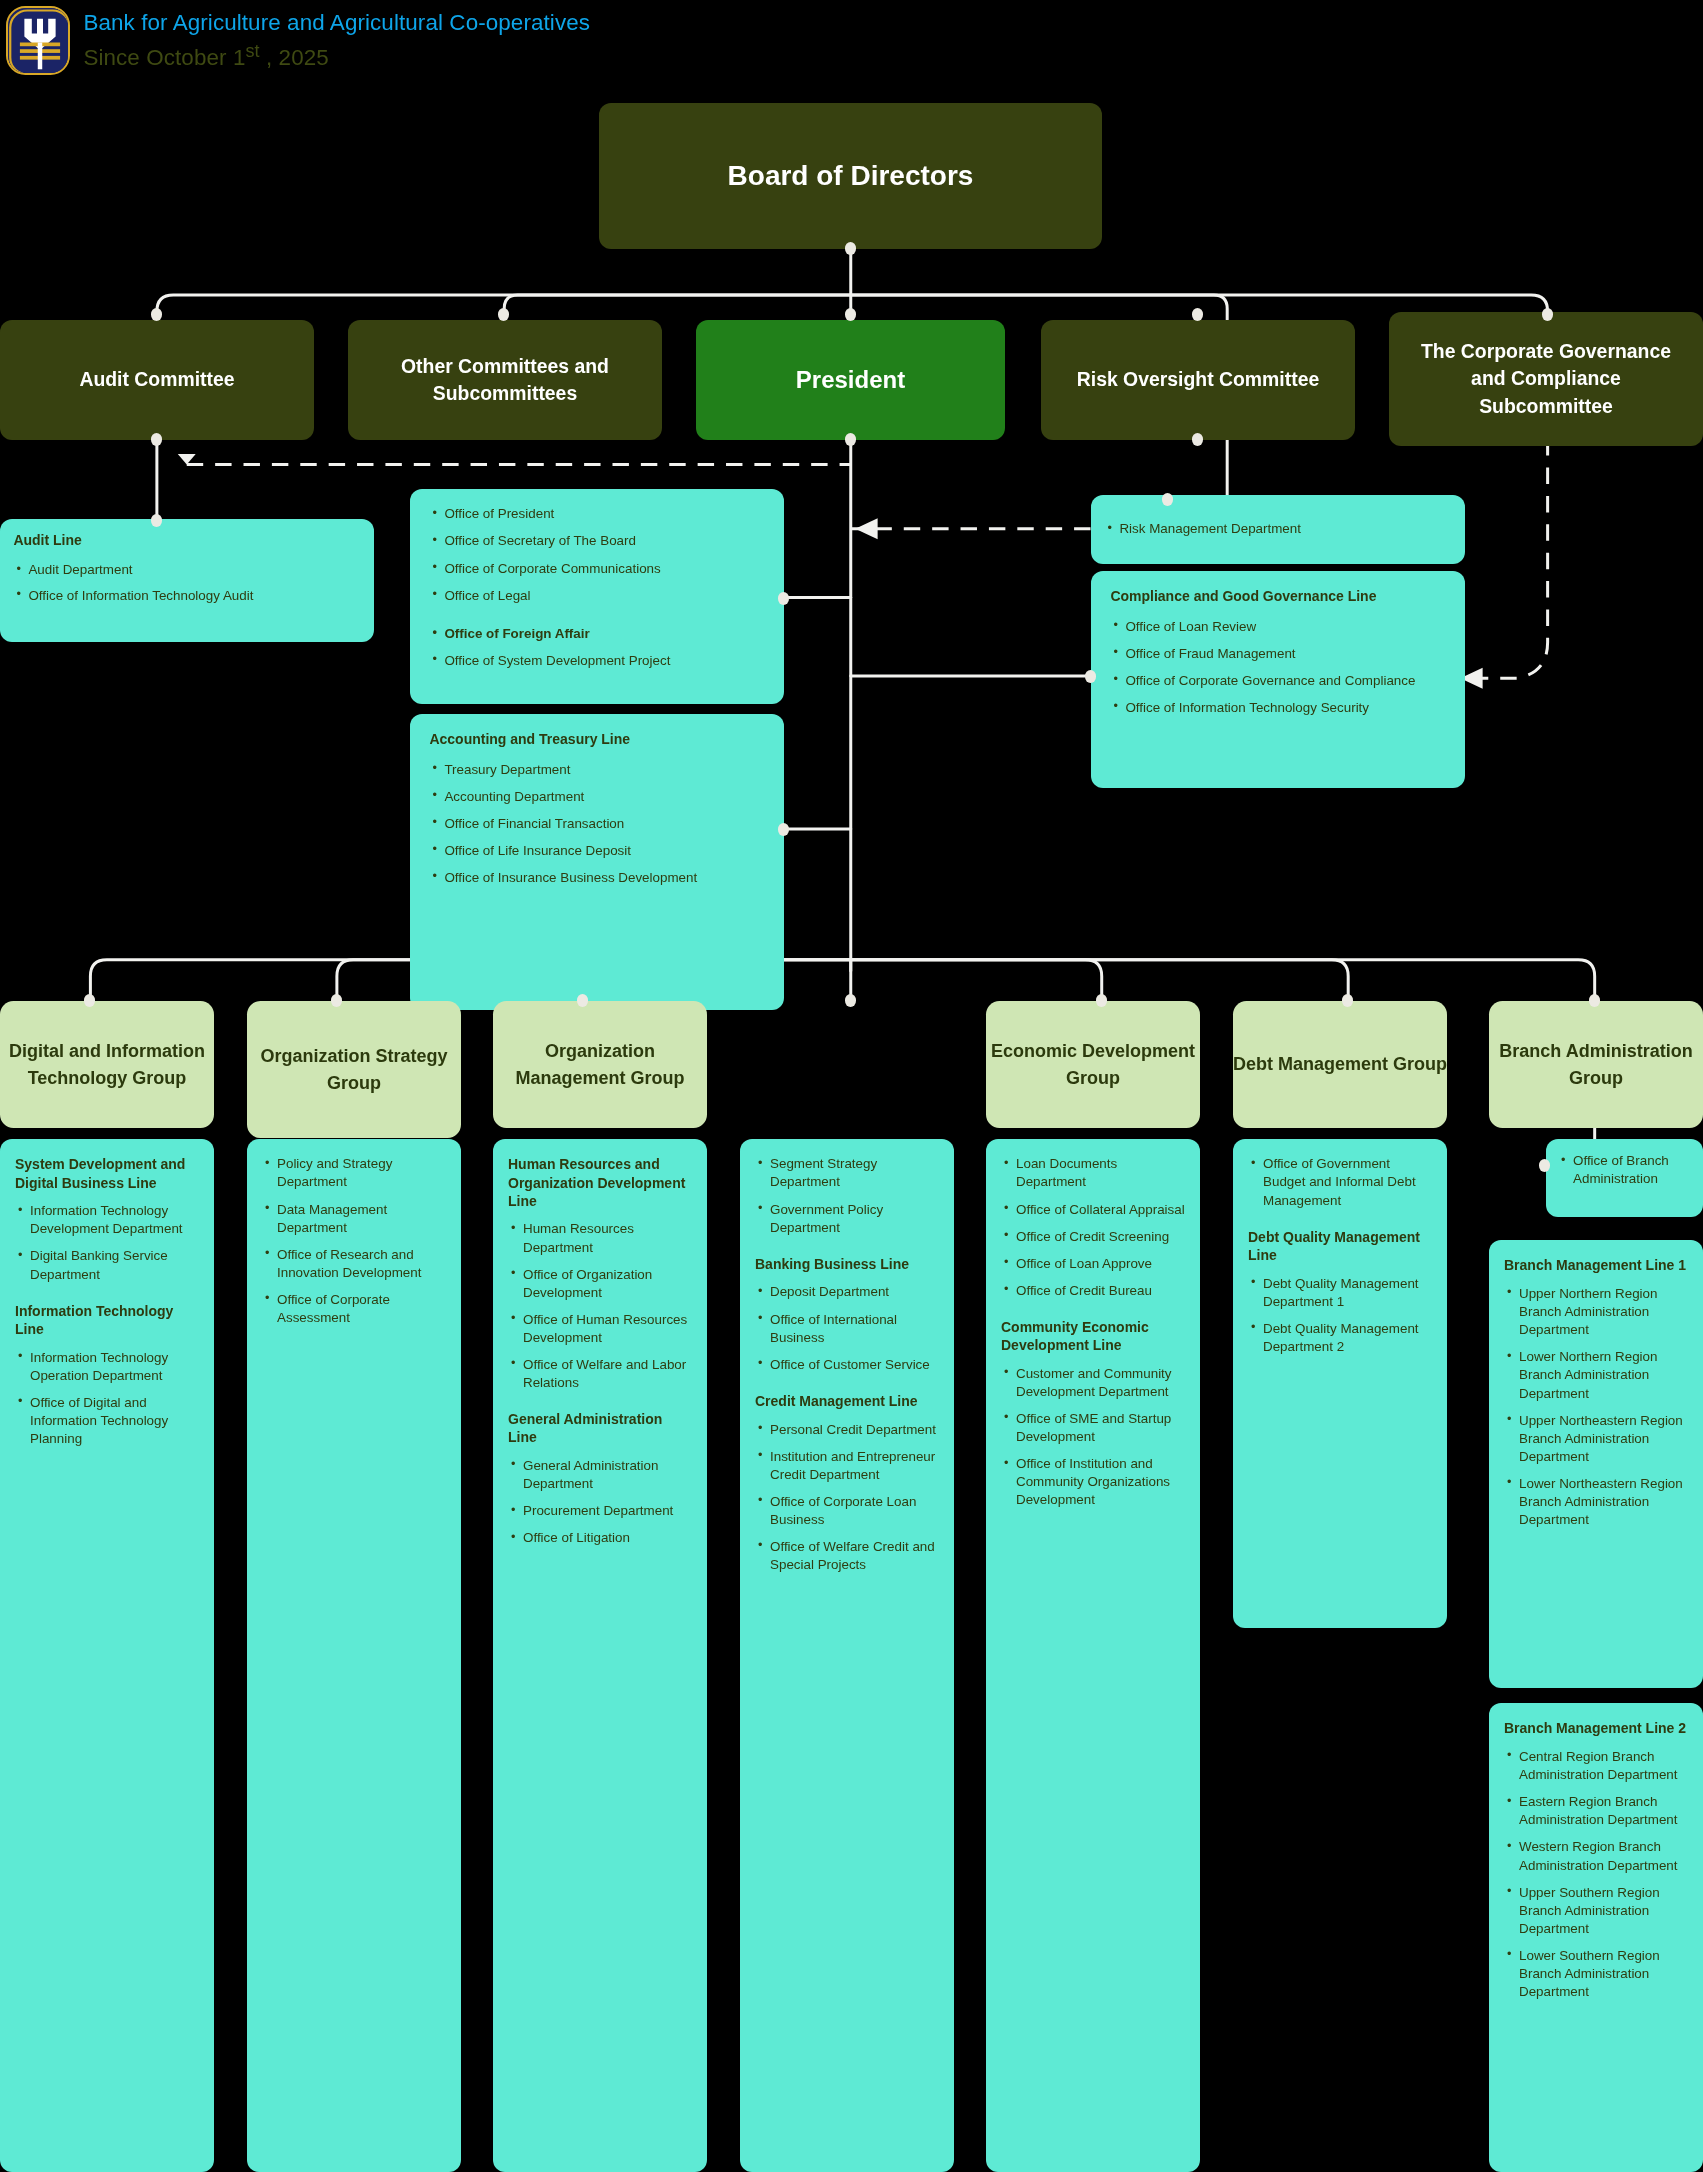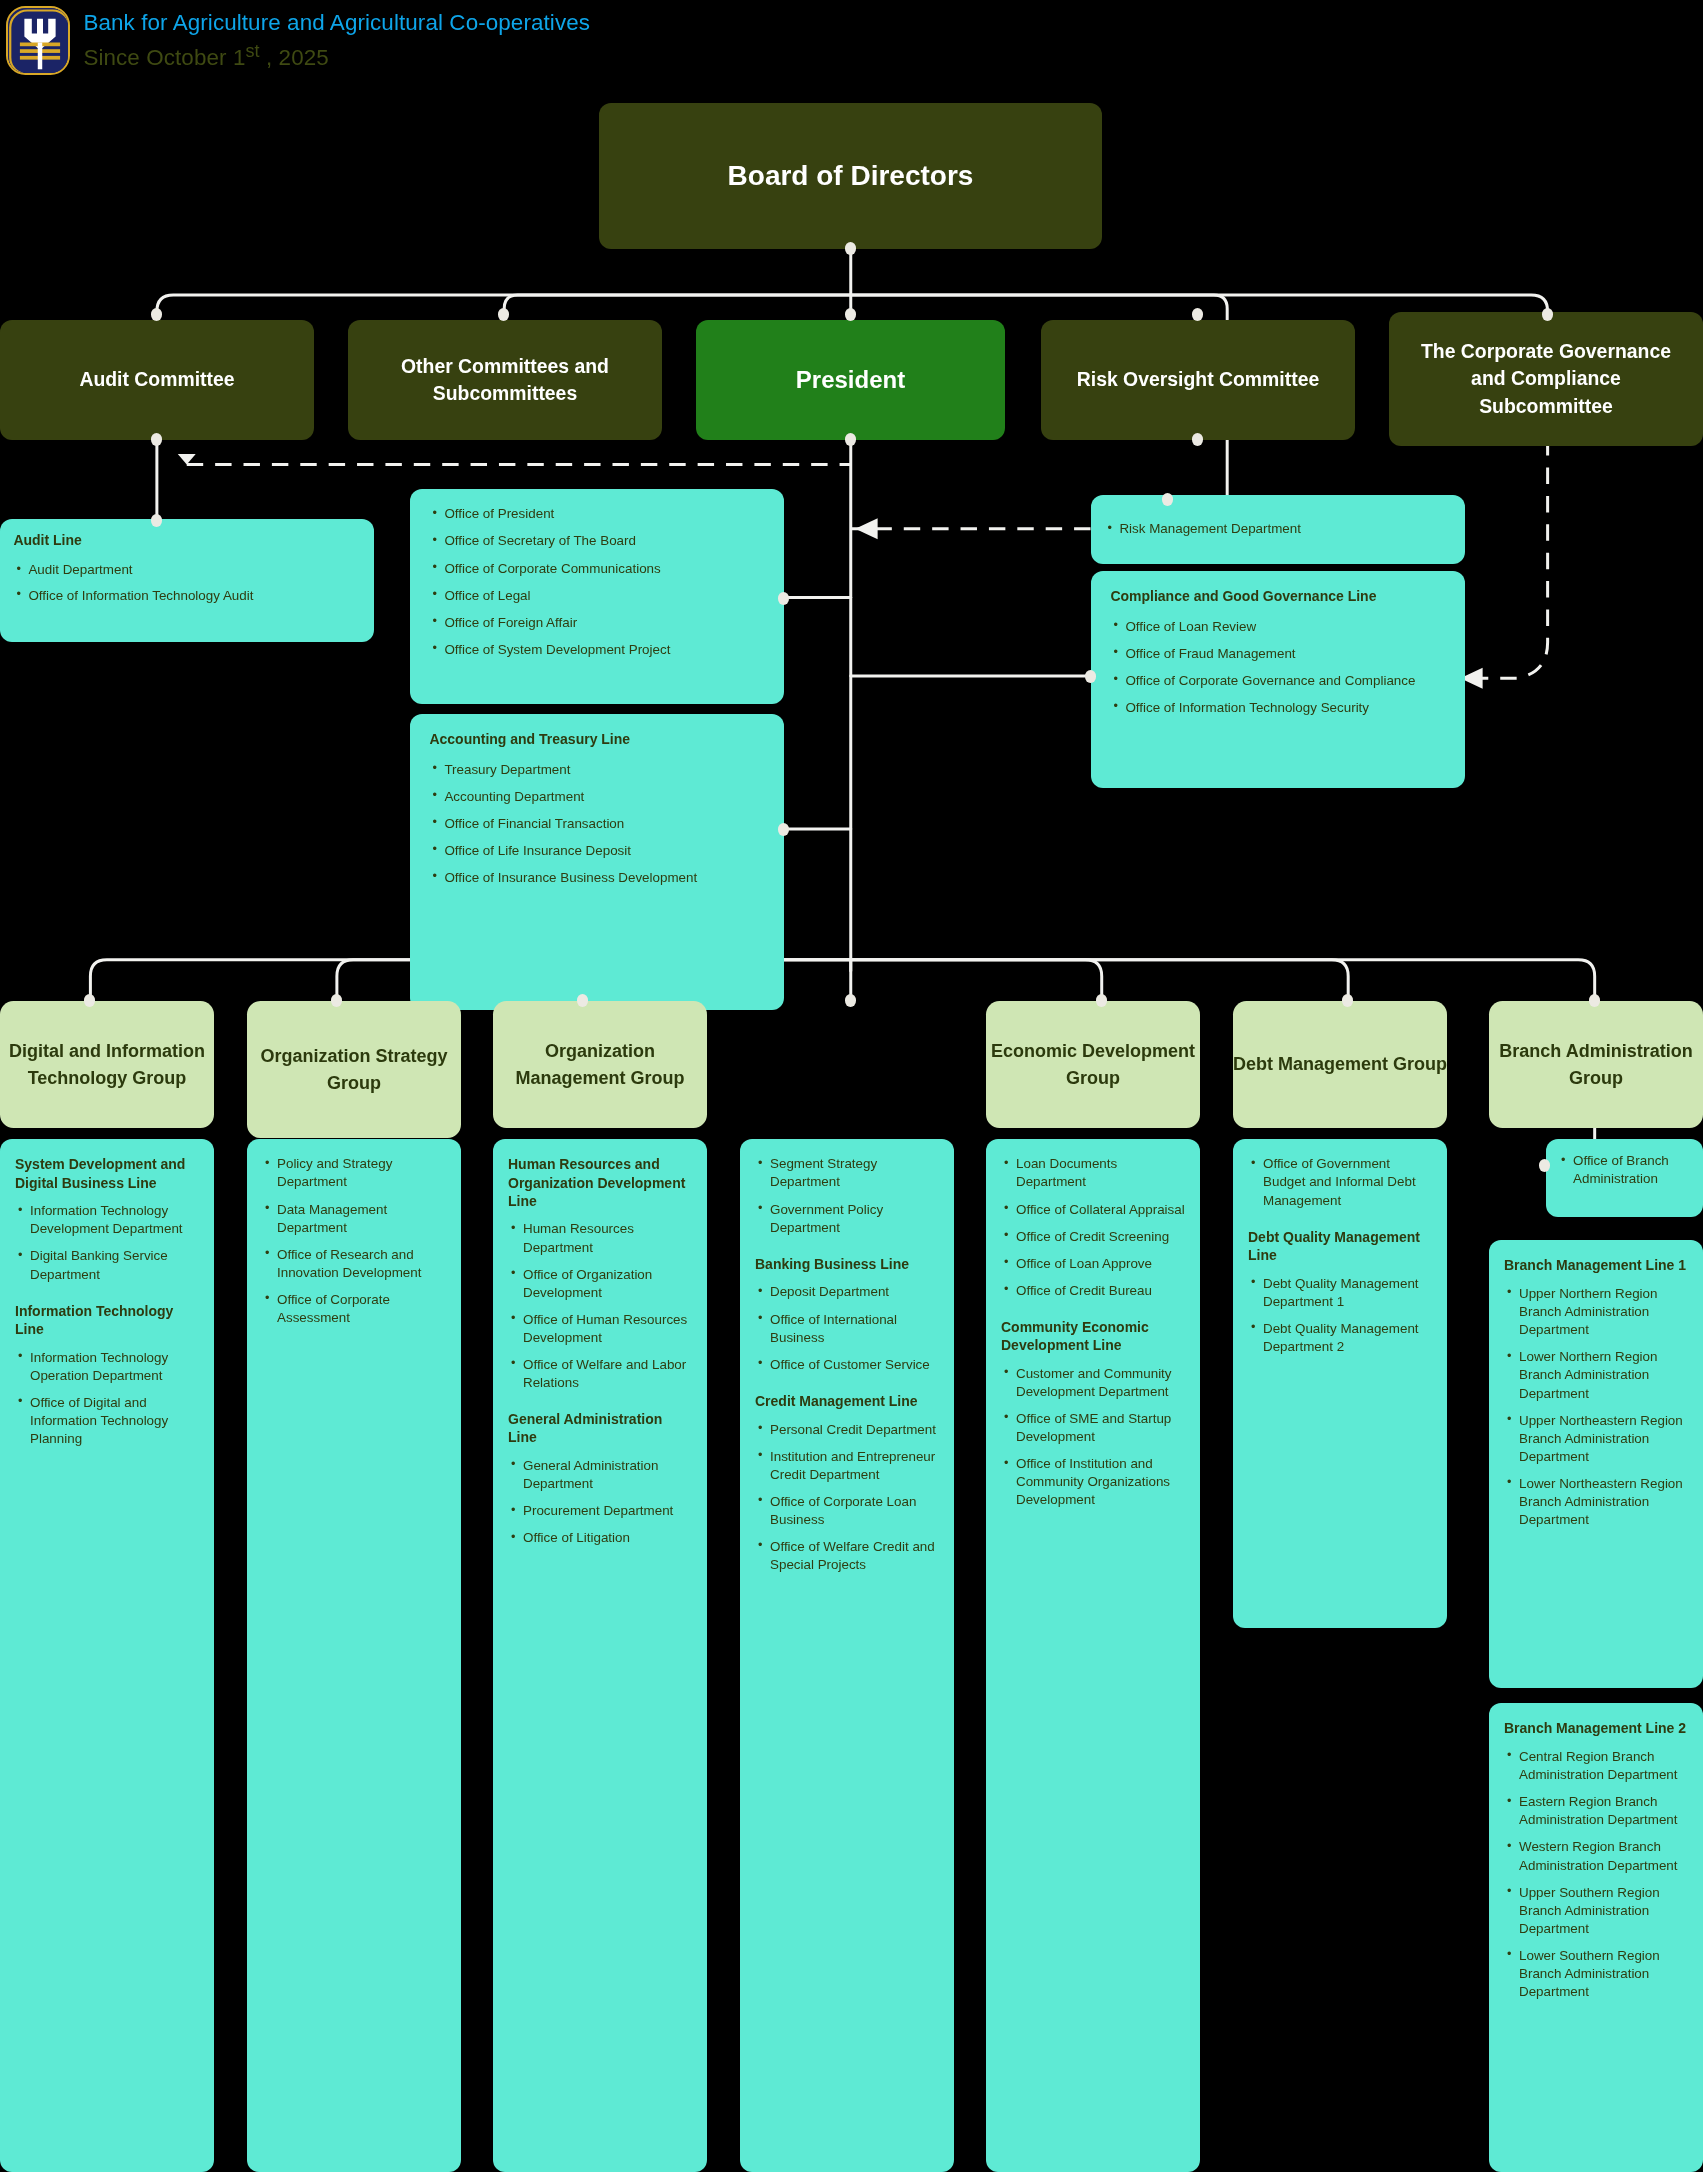--- a/index.html
+++ b/index.html
@@ -181,21 +181,21 @@
       <li style="margin-top:7.5px;">Office of Information Technology Audit</li>
     </ul>
   </div>
 
   <div class="light-box box-pad" style="left:410px; top:489px; width:374px; height:215px; padding:16.4px 19.4px;">
     <ul class="items">
       <li>Office of President</li>
       <li style="margin-top:9px;">Office of Secretary of The Board</li>
       <li style="margin-top:9px;">Office of Corporate Communications</li>
       <li style="margin-top:9px;">Office of Legal</li>
-      <li style="margin-top:9px;">Office of Foreign Affair</li>
+      <li style="margin-top:20px;font-weight:bold;">Office of Foreign Affair</li>
       <li style="margin-top:9px;">Office of System Development Project</li>
     </ul>
   </div>
 
   <div class="light-box box-pad" style="left:410px; top:714px; width:374px; height:296px; padding:16.4px 19.4px;">
     <span class="sec-title">Accounting and Treasury Line</span>
     <ul class="items" style="margin-top:12px;">
       <li>Treasury Department</li>
       <li style="margin-top:9px;">Accounting Department</li>
       <li style="margin-top:9px;">Office of Financial Transaction</li>

